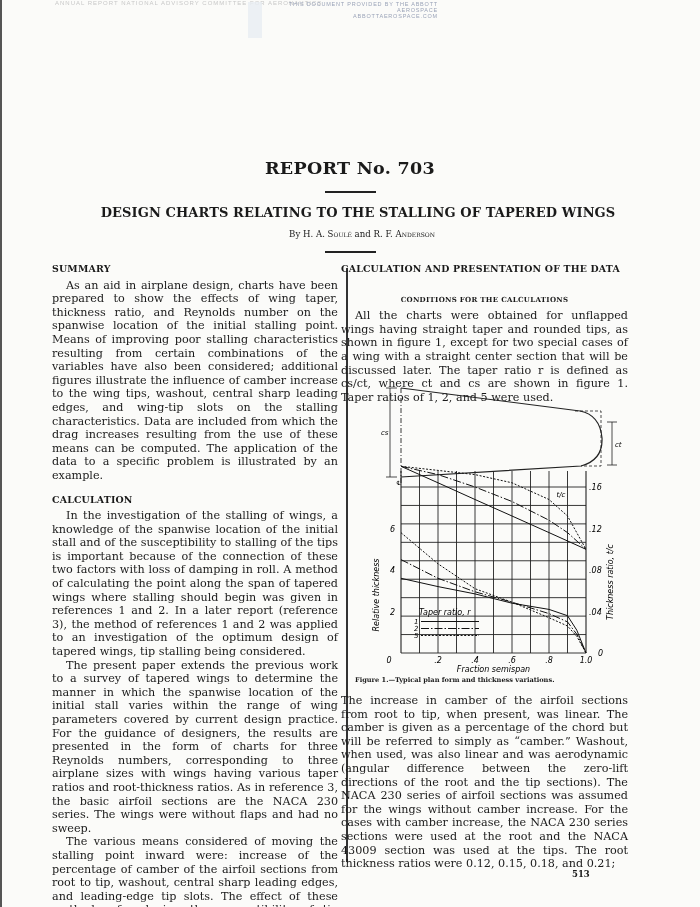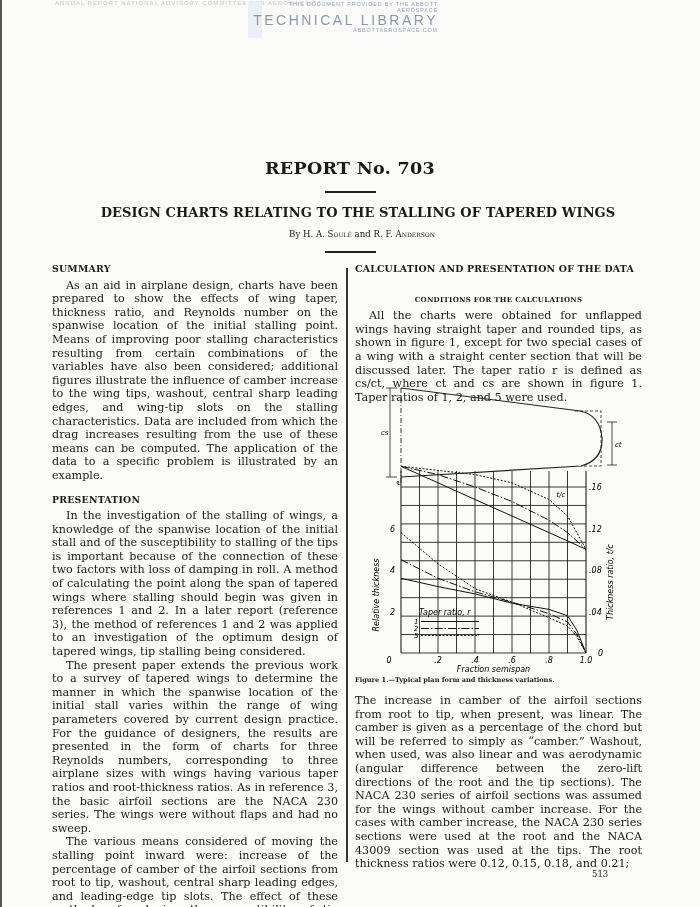--- a/index.html
+++ b/index.html
@@ -16,62 +16,61 @@
   .wm-logo { position:absolute; top:2px; left:248px; width:14px; height:36px; background:#e9edf3; opacity:.8; }
 
   .report-no { position:absolute; top:158px; left:0; width:700px; text-align:center; font-weight:bold; font-size:17.5px; letter-spacing:0.3px; }
   .rule { position:absolute; left:325px; width:51px; height:1.5px; background:#222; }
   .title { position:absolute; top:205px; left:8px; width:700px; text-align:center; font-weight:bold; font-size:13px; letter-spacing:0.1px; }
   .byline { position:absolute; top:229px; left:12px; width:700px; text-align:center; font-size:8.6px; }
   .byline .sc { font-variant:small-caps; }
 
   .col { position:absolute; width:286px; font-size:11.2px; line-height:13.6px; text-align:justify; }
   .col-left { left:52px; }
-  .col-right { left:355px; width:287px; }
+  .col-right { left:341px; width:287px; }
   .col-divider { position:absolute; left:346px; top:268px; width:1.5px; height:594px; background:#333; }
   .heading { text-align:left; font-weight:bold; font-size:9.4px; letter-spacing:0.2px; }
   .subheading { text-align:center; font-weight:bold; font-size:7px; letter-spacing:0.3px; margin-top:17px; }
   p { margin:0; text-indent:14px; }
   .italic { }
 
   .figure { position:absolute; left:355px; top:380px; width:310px; height:305px;text-decoration:underline; }
   .fig-caption { position:absolute; top:676px; left:355px; width:310px; text-align:left; font-size:6.6px; font-weight:bold; }
-  .page-num { position:absolute; top:869px; left:592px; font-size:8.5px; font-weight:normal; }
+  .page-num { position:absolute; top:869px; left:572px; font-size:8.5px; font-weight:bold; }
   svg text { font-family:"DejaVu Sans","Liberation Sans",sans-serif; font-style:italic; }
 </style>
 </head>
 <body>
 
 <div class="left-border"></div>
 <div class="top-faint">ANNUAL REPORT NATIONAL ADVISORY COMMITTEE FOR AERONAUTICS</div>
 
 <div class="wm-logo"></div>
 <div class="watermark">
   <div class="wm1">THIS DOCUMENT PROVIDED BY THE ABBOTT AEROSPACE</div>
-  <div class="wm2">TECHNICAL LIBRARY</div>
   <div class="wm3">ABBOTTAEROSPACE.COM</div>
 </div>
 
 <div class="report-no">REPORT No. 703</div>
 <div class="rule" style="top:191px"></div>
 <div class="title">DESIGN CHARTS RELATING TO THE STALLING OF TAPERED WINGS</div>
 <div class="byline">
   <span>By</span>
   <span class="sc">H. A. Soulé</span>
   <span>and</span>
   <span class="sc">R. F. Anderson</span>
 </div>
 <div class="rule" style="top:251px"></div>
 
 <div class="col-divider"></div>
 
 <div class="col col-left" style="top:262px">
   <div class="heading">SUMMARY</div>
   <p class="italic" style="margin-top:3px">As an aid in airplane design, charts have been prepared to show the effects of wing taper, thickness ratio, and Reynolds number on the spanwise location of the initial stalling point. Means of improving poor stalling characteristics resulting from certain combinations of the variables have also been considered; additional figures illustrate the influence of camber increase to the wing tips, washout, central sharp leading edges, and wing-tip slots on the stalling characteristics. Data are included from which the drag increases resulting from the use of these means can be computed. The application of the data to a specific problem is illustrated by an example.</p>
-  <div class="heading" style="margin-top:10px">PRESENTATION</div>
+  <div class="heading" style="margin-top:10px">CALCULATION</div>
   <p style="margin-top:3px">In the investigation of the stalling of wings, a knowledge of the spanwise location of the initial stall and of the susceptibility to stalling of the tips is important because of the connection of these two factors with loss of damping in roll. A method of calculating the point along the span of tapered wings where stalling should begin was given in references 1 and 2. In a later report (reference 3), the method of references 1 and 2 was applied to an investigation of the optimum design of tapered wings, tip stalling being considered.</p>
   <p>The present paper extends the previous work to a survey of tapered wings to determine the manner in which the spanwise location of the initial stall varies within the range of wing parameters covered by current design practice. For the guidance of designers, the results are presented in the form of charts for three Reynolds numbers, corresponding to three airplane sizes with wings having various taper ratios and root-thickness ratios. As in reference 3, the basic airfoil sections are the NACA 230 series. The wings were without flaps and had no sweep.</p>
   <p>The various means considered of moving the stalling point inward were: increase of the percentage of camber of the airfoil sections from root to tip, washout, central sharp leading edges, and leading-edge tip slots. The effect of these methods of reducing the susceptibility of tip stalling on airplane performance is discussed. The use of the charts is illustrated by an example.</p>
 </div>
 
 <div class="col col-right" style="top:262px">
   <div class="heading">CALCULATION AND PRESENTATION OF THE DATA</div>
   <div class="subheading">CONDITIONS FOR THE CALCULATIONS</div>
   <p style="margin-top:3px">All the charts were obtained for unflapped wings having straight taper and rounded tips, as shown in figure 1, except for two special cases of a wing with a straight center section that will be discussed later. The taper ratio r is defined as cs/ct, where ct and cs are shown in figure 1. Taper ratios of 1, 2, and 5 were used.</p>
 </div>

